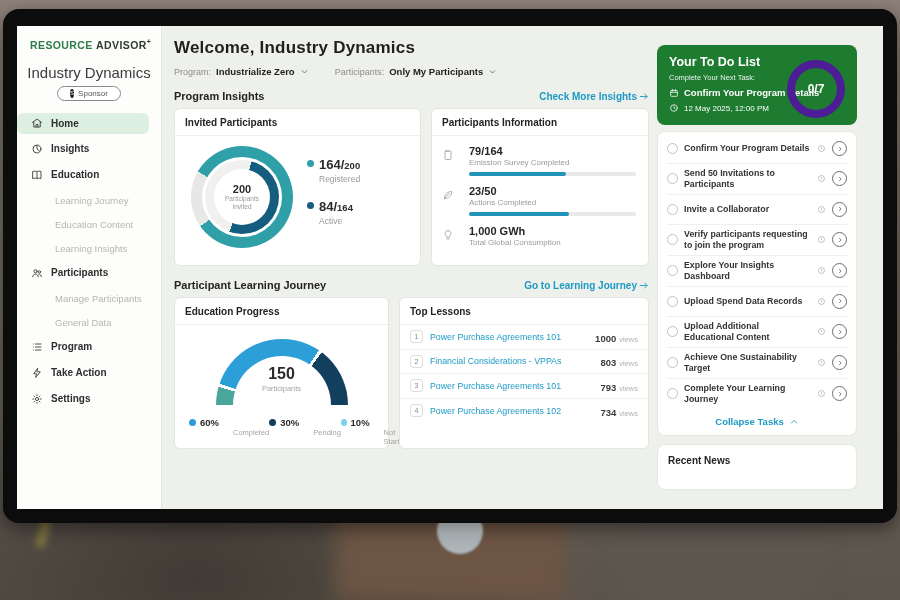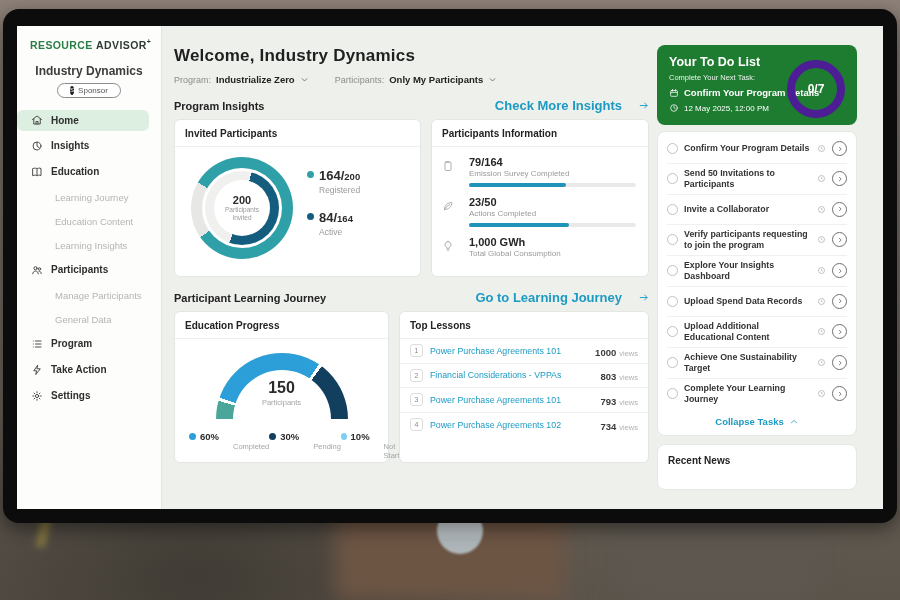--- a/index.html
+++ b/index.html
@@ -19,43 +19,43 @@
   .monitor { position:absolute; left:3px; top:9px; width:894px; height:514px; background:#0c0c0c;
     border-radius:16px; box-shadow:0 6px 18px rgba(0,0,0,.45); }
   .screen { position:absolute; left:14px; top:17px; width:866px; height:483px; background:#eef0ec;
     overflow:hidden; display:flex; }
 
   
   .sidebar { width:145px; min-width:145px; background:#fdfdfc; border-right:1px solid #e3e5e2; padding-top:12px; }
   .logo { padding-left:13px; font-size:10.5px; font-weight:bold; letter-spacing:.4px; color:#2e3a33; white-space:nowrap; }
   .logo .g { color:#2a7d46; }
   .logo sup { font-size:7px; }
-  .org { text-align:center; font-size:12px; font-weight:bold; color:#3c3c3c; margin-top:13px; }
+  .org { text-align:center; font-size:15px; font-weight:normal; color:#3c3c3c; margin-top:13px; }
   .sponsor { width:64px; margin:5px auto 0; border:1px solid #8a8a8a; border-radius:10px; padding:2px 15px;
     display:flex; align-items:center; gap:4px; justify-content:center; background:#fff; }
   .sponsor .dot { width:9px; height:9px; border-radius:50%; background:#1c1c1c; color:#fff; font-size:6px;
     display:flex; align-items:center; justify-content:center; }
   .sponsor span.lbl { font-size:8px; color:#555; }
   .menu { margin-top:12px; }
   .mi { display:flex; align-items:center; gap:8px; height:22px; padding-left:14px; font-size:10px;
     font-weight:bold; color:#2e2e2e; margin-bottom:4px; cursor:pointer; }
   .mi.active { background:#ddefe1; border-radius:6px; margin-right:12px; height:21px; }
   .mi svg { width:12px; height:12px; stroke:#3a3a3a; fill:none; stroke-width:1.8; stroke-linecap:round; stroke-linejoin:round; flex:none; }
   .ms { display:block; padding-left:38px; font-size:9.5px; color:#b5b5b3; height:22px; line-height:22px; margin-bottom:2px; cursor:pointer; }
 
   
-  .main { width:487px; min-width:487px; padding:20px 0 0 12px; }
+  .main { width:487px; min-width:487px; padding:12px 0 0 12px; }
   h1.welcome { font-size:17px; color:#1f1f1f; letter-spacing:.2px; }
   .filters { display:flex; align-items:center; gap:26px; margin-top:8px; }
   .filter { display:flex; align-items:center; gap:5px; font-size:9px; color:#8d8d8d; }
   .filter b { font-size:9.5px; color:#222; }
   .chev { width:9px; height:9px; stroke:#555; fill:none; stroke-width:2; }
   .sechead { display:flex; align-items:center; justify-content:space-between; margin:13px 0 6px; width:475px; }
   .sechead .t { font-size:11px; font-weight:bold; color:#232323; }
-  .linkbtn { display:flex; align-items:center; gap:16px; font-size:13px; font-weight:bold; color:#1c9ac4; cursor:pointer;justify-content:center; }
+  .linkbtn { display:flex; align-items:center; gap:1px; font-size:10px; font-weight:bold; color:#1c9ac4; cursor:pointer;justify-content:center; }
   .linkbtn svg { width:11px; height:11px; stroke:#1c9ac4; fill:none; stroke-width:2; }
   .cardrow { display:flex; gap:10px; width:475px; }
   .card { background:#fff; border:1px solid #e4e6e3; border-radius:6px; }
   .card .chead { font-size:10px; font-weight:bold; color:#232323; padding:8px 10px 7px; border-bottom:1px solid #eeeeec; }
 
   
   .card-invited { width:247px; height:158px; }
   .inv-body { display:flex; align-items:center; gap:14px; padding:10px 8px 0 16px; }
   .donut { position:relative; width:102px; height:102px; border-radius:50%;
     background:conic-gradient(from 300deg, #2f9fa8 0deg 295deg, #e7e8e6 295deg 360deg); }

